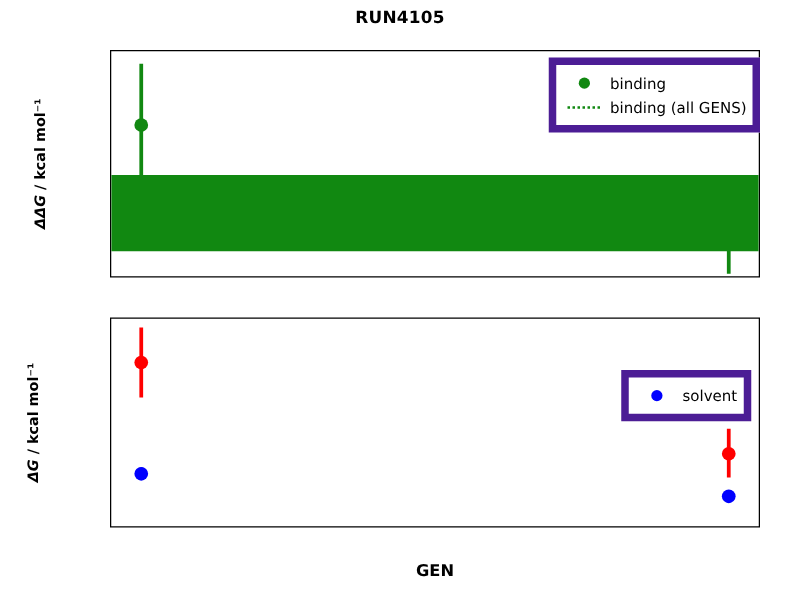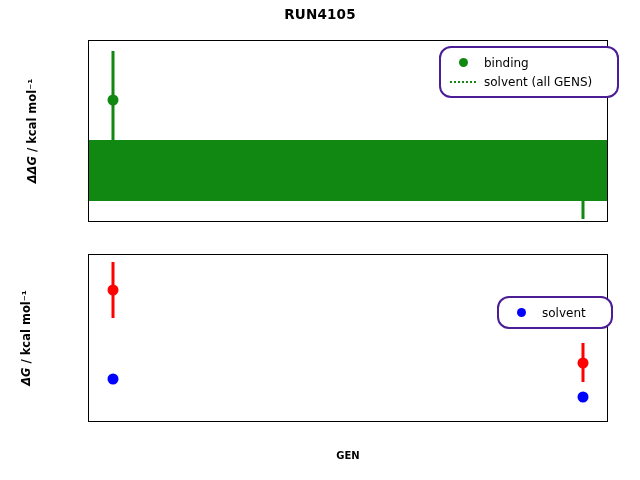--- a/index.html
+++ b/index.html
@@ -22,34 +22,34 @@
   .ytick{position:absolute;right:100%;height:0;width:4px;border-top:1.6px solid #000;}
   .xtick{position:absolute;top:100%;width:0;height:4px;border-left:1.6px solid #000;}
 
   
   .ylabel{
     position:absolute;font-size:11.5px;font-weight:bold;color:#000;
     transform-origin:50% 50%;transform:rotate(-90deg);white-space:nowrap;
   }
   .ylabel i{font-style:italic;}
   .xlabel{
-    position:absolute;font-size:10px;font-weight:bold;color:#000;
+    position:absolute;font-size:13px;font-weight:bold;color:#000;
     white-space:nowrap;transform:translateX(-50%);
   }
 
   
   .errbar{position:absolute;width:3px;transform:translateX(-50%);}
   .marker{position:absolute;border-radius:50%;transform:translate(-50%,-50%);}
   .band{position:absolute;}
 
   
   .legend{
     position:absolute;box-sizing:border-box;
-    background:#fff;border:2px solid #4c1d95;border-radius:12px;
-    padding:5px 25px 5px 7px;
+    background:#fff;border:6px solid #4c1d95;border-radius:0;
+    padding:5px 5px 5px 7px;
     box-shadow:0 0 0 0 rgba(0,0,0,0);
   }
   .legend-row{display:flex;align-items:center;height:19px;}
   .legend-key{width:30px;display:flex;align-items:center;justify-content:center;}
   .legend-dot{width:9px;height:9px;border-radius:50%;display:block;}
   .legend-dash{
     width:26px;height:0;
     border-top:2px dotted #1a7a1a;display:block;
   }
   .legend-text{font-size:12px;color:#000;margin-left:6px;white-space:nowrap;}
@@ -83,21 +83,21 @@
     <div class="legend-row">
       <span class="legend-key">
           <span class="legend-dot" id="lt-dot0" style="background: rgb(17, 136, 17);"></span>
         </span>
       <span class="legend-text">binding</span>
     </div>
     <div class="legend-row">
       <span class="legend-key">
           <span class="legend-dash" id="lt-dash1" style="border-top-color: rgb(17, 136, 17);"></span>
         </span>
-      <span class="legend-text">solvent (all GENS)</span>
+      <span class="legend-text">binding (all GENS)</span>
     </div>
   </div>
 
   <div class="ylabel" id="ylabel-bottom" style="left: 26px; top: 338px; transform: translate(-50%, -50%) rotate(-90deg);">
     <i>ΔG</i><span> / kcal mol⁻¹</span>
   </div>
 
   <div class="axes" id="axes-bottom">
 
   <div class="ytick" style="top: 17.4737px;"></div>

